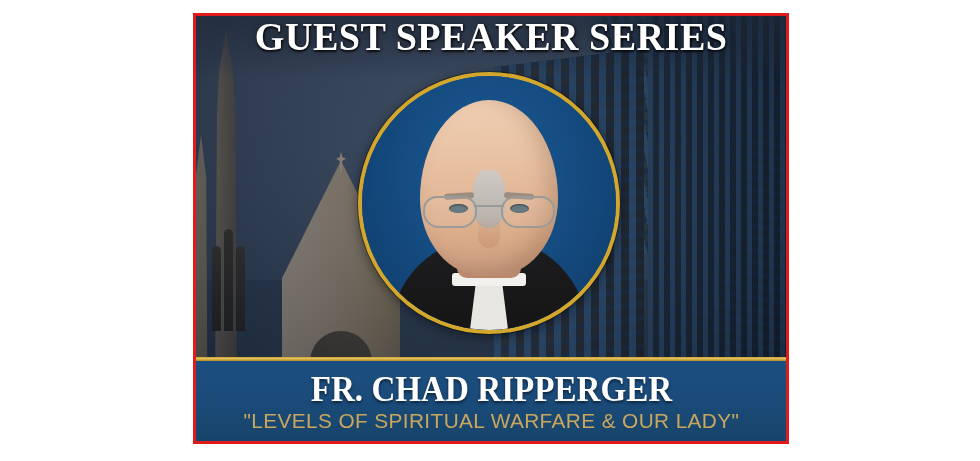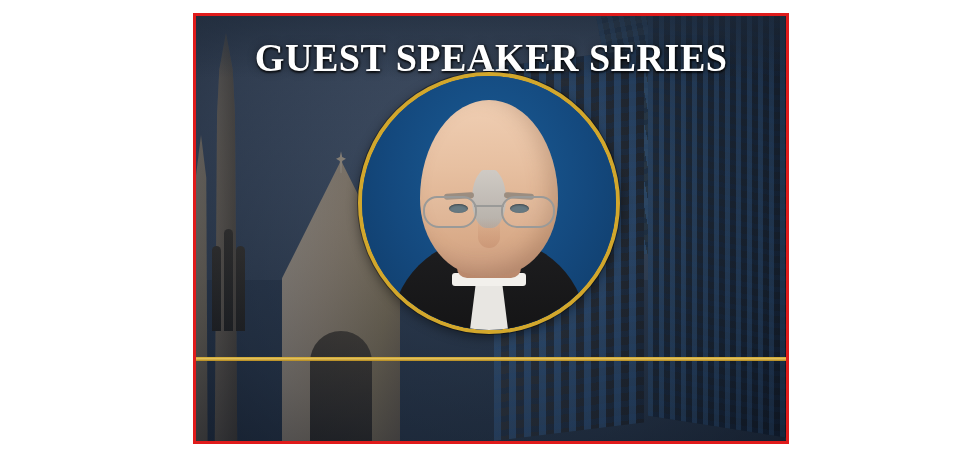--- a/index.html
+++ b/index.html
@@ -203,21 +203,21 @@
   }
 
   
   #title-band {
     position: absolute;
     left: 0;
     top: 0;
     width: 100%;
     height: 62px;
     display: flex;
-    align-items: flex-end;
+    align-items: flex-start;
     justify-content: center;
     background: linear-gradient(180deg, rgba(30,42,58,0.62) 0%, rgba(30,42,58,0.22) 70%, rgba(30,42,58,0) 100%);
   }
   #title-text {
     font-family: "Liberation Serif", "DejaVu Serif", serif;
     font-weight: bold;
     font-size: 41px;
     line-height: 1;
     letter-spacing: 0.5px;
     color: #ffffff;
@@ -490,15 +490,19 @@
           <div class="bridge"></div>
           <div class="lens right"></div>
         </div>
         <div class="nose"></div>
       </div>
 
     </div>
 
     <div id="gold-divider"></div>
 
+    <div id="banner">
+      <div id="speaker-name">FR. CHAD RIPPERGER</div>
+      <div id="talk-title">"LEVELS OF SPIRITUAL WARFARE &amp; OUR LADY"</div>
+    </div>
 
   </div>
 </div>
 
 </body></html>

